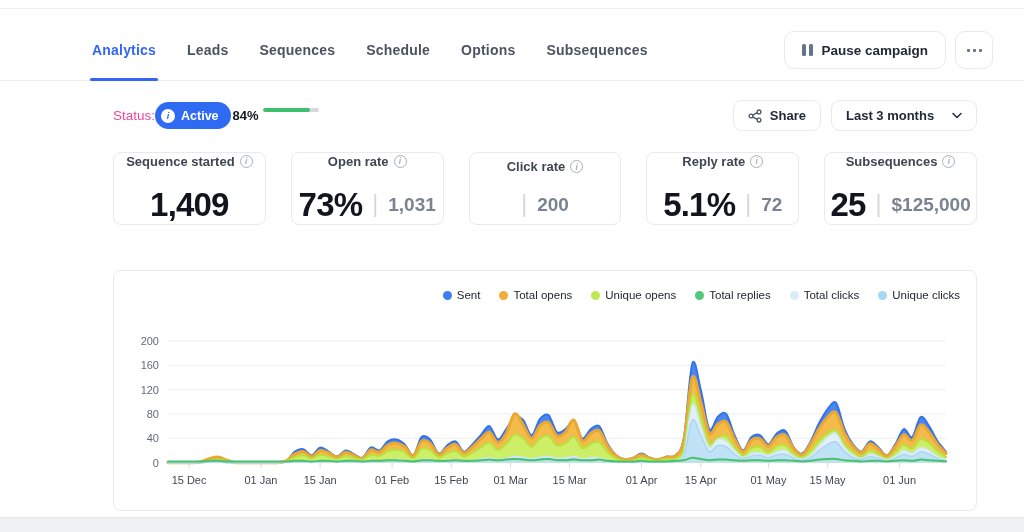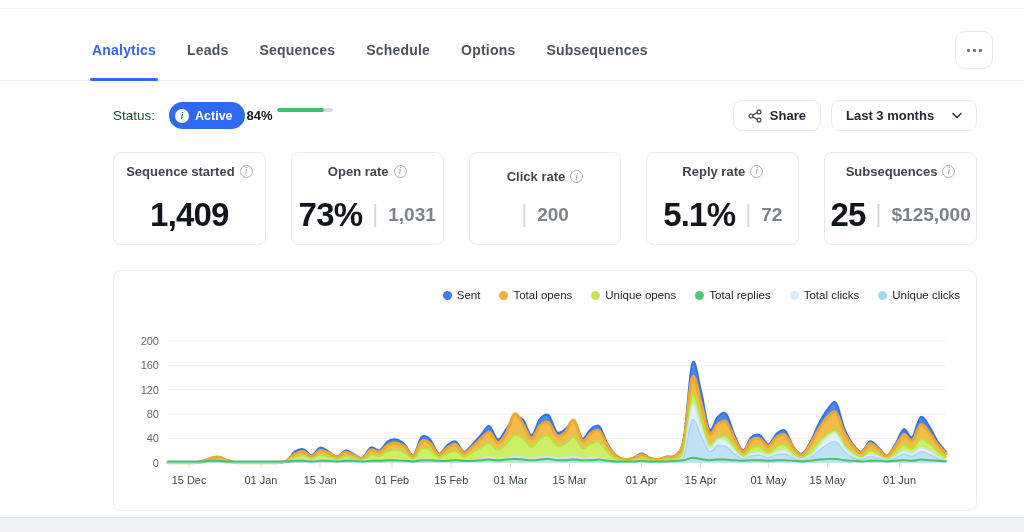--- a/index.html
+++ b/index.html
@@ -26,39 +26,39 @@
   .btn.pause { height:38px; padding:0 17px; font-size:13.5px; }
   .pause-icon { display:flex; gap:3px; }
   .pause-icon i { display:block; width:4px; height:12px; border-radius:1.5px; background:#64748b; }
   .btn.more { width:38px; height:38px; justify-content:center; gap:3px; }
   .btn.more i { display:block; width:3px; height:3px; border-radius:1px; background:#6a7280; }
 
   
   .status-row { position:absolute; top:100px; left:113px; right:47px;
     display:flex; align-items:center; justify-content:space-between; height:31px; }
   .status-left { display:flex; align-items:center; }
-  .status-label { font-size:13.5px; color:#14532d; margin-right:14px; }
+  .status-label { font-size:13.5px; color:#ec4899; }
   .badge { display:flex; align-items:center; gap:6px; background:#2f6bf2; color:#fff;
     border:none; border-radius:14px; height:27px; padding:0 12px 0 6px;
     font-family:inherit; font-size:12.5px; font-weight:700; cursor:pointer; }
   .badge .i-circle { width:14px; height:14px; border-radius:50%; background:#fff;
     color:#2f6bf2; font-size:9px; font-weight:700; display:flex; align-items:center;
     justify-content:center; font-style:italic; }
   .progress-wrap { display:flex; flex-direction:row; gap:4px; margin-left:2px; width:86px; }
   .progress-label { font-size:13px; font-weight:700; color:#14181f; }
   .progress-track { width:86px; height:4px; border-radius:3px; background:#d7dadd; overflow:hidden; }
   .progress-fill { height:100%; border-radius:3px; background:#3ec06e; }
   .status-right { display:flex; align-items:center; gap:10px; }
   .btn.small { height:31px; padding:0 14px; font-size:13px; border-radius:9px; }
   .btn.range { padding:0 14px; min-width:146px; justify-content:space-between; }
 
   
   .stats-row { position:absolute; top:152px; left:113px; right:47px;
     display:flex; gap:25px; }
-  .stat-card { flex:1 1 0; height:93px; background:#fff; border:1px solid #e8eaec;
+  .stat-card { flex:1 1 0; height:73px; background:#fff; border:1px solid #e8eaec;
     border-radius:8px; display:flex; flex-direction:column; align-items:center;
     justify-content:center; gap:17px; }
   .stat-head { display:flex; align-items:center; gap:5px; font-size:13px;
     font-weight:700; color:#3f4652; }
   .info { width:13px; height:13px; border-radius:50%; border:1px solid #aab1bb;
     color:#aab1bb; font-size:8.5px; font-weight:700; font-style:italic;
     display:flex; align-items:center; justify-content:center; cursor:pointer;
     background:#fff; font-family:inherit; }
   .stat-vals { display:flex; align-items:center; gap:10px; }
   .stat-value { font-size:33px; font-weight:700; color:#11151d; letter-spacing:-0.8px; }
@@ -88,20 +88,27 @@
 <header class="tabbar">
   <nav class="tabs">
       <button class="tab active">Analytics</button>
       <button class="tab">Leads</button>
       <button class="tab">Sequences</button>
       <button class="tab">Schedule</button>
       <button class="tab">Options</button>
       <button class="tab">Subsequences</button>
     </nav>
   <div class="tab-actions">
+    <button class="btn pause">
+      <span class="pause-icon">
+          <i></i>
+          <i></i>
+        </span>
+      <span>Pause campaign</span>
+    </button>
     <button class="btn more" aria-label="more">
       <i></i>
         <i></i>
         <i></i>
     </button>
   </div>
 </header>
 
 <section class="status-row">
   <div class="status-left">

